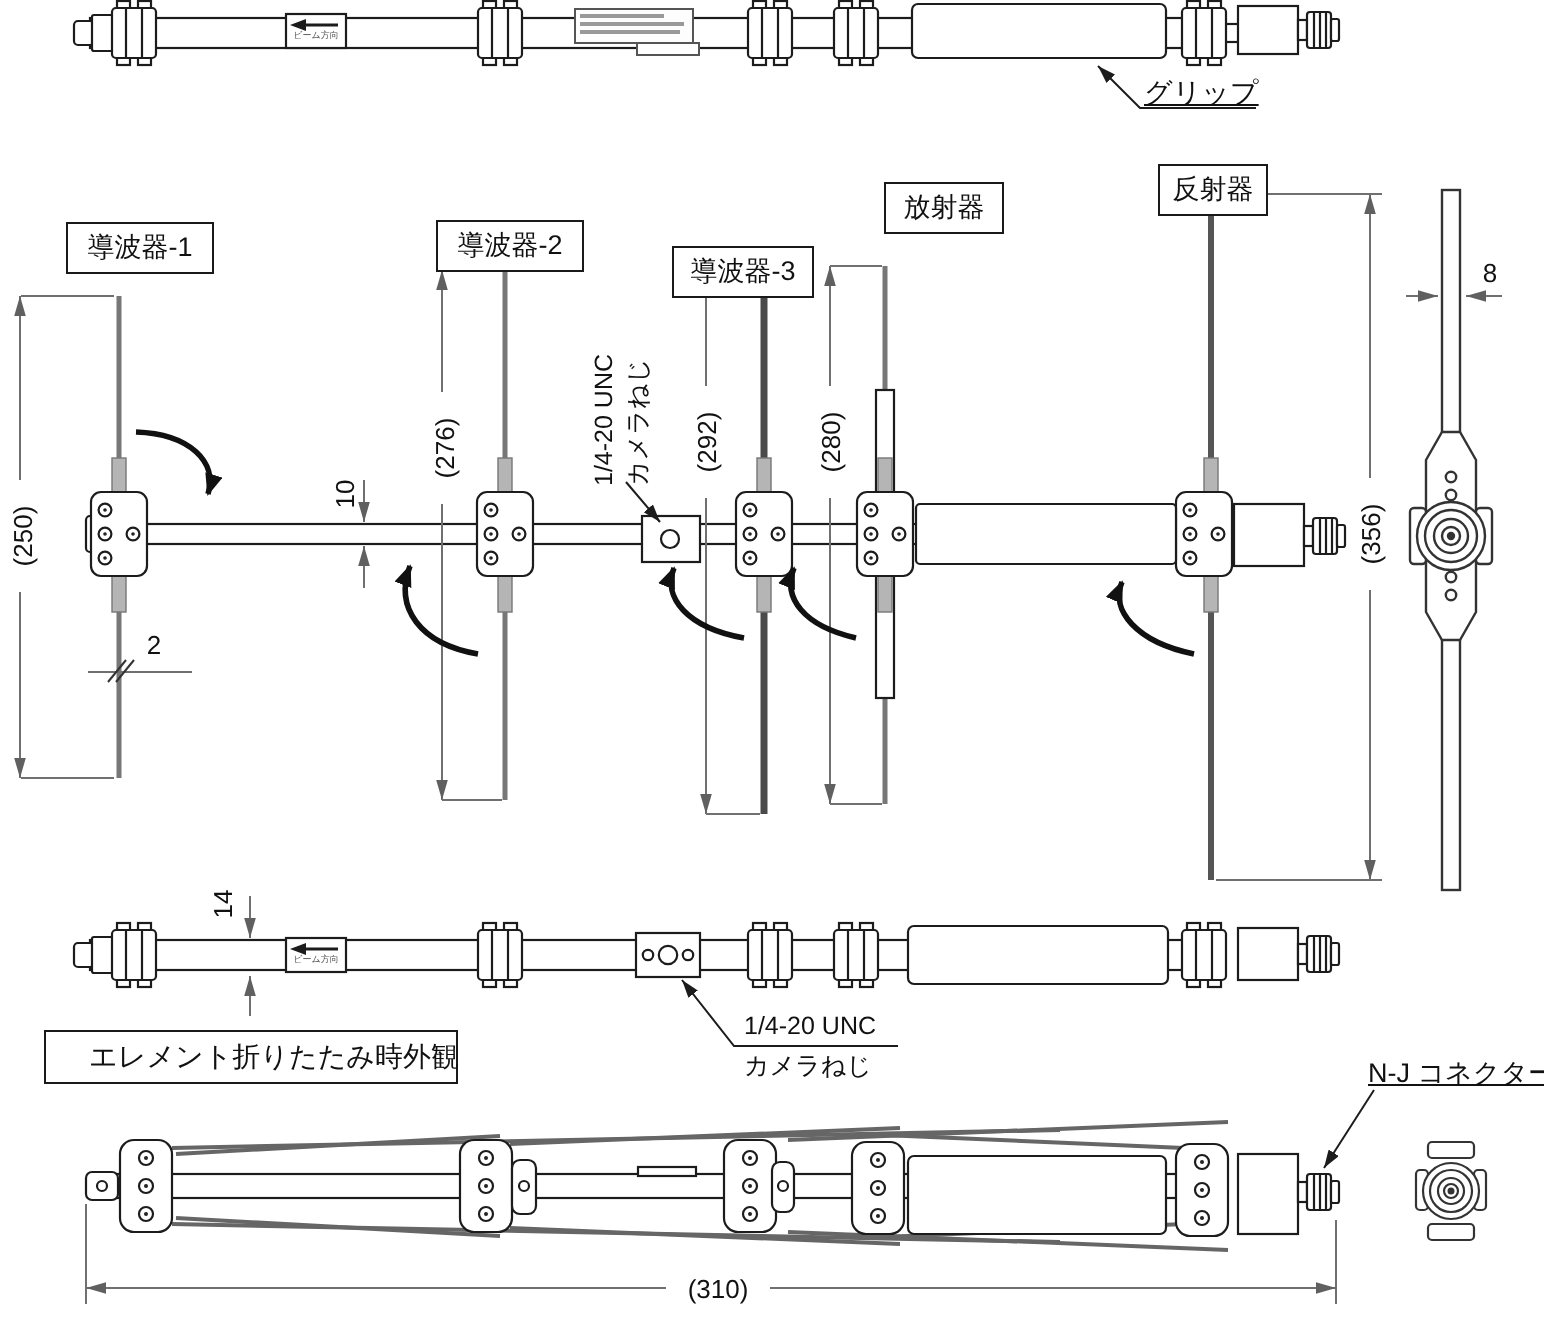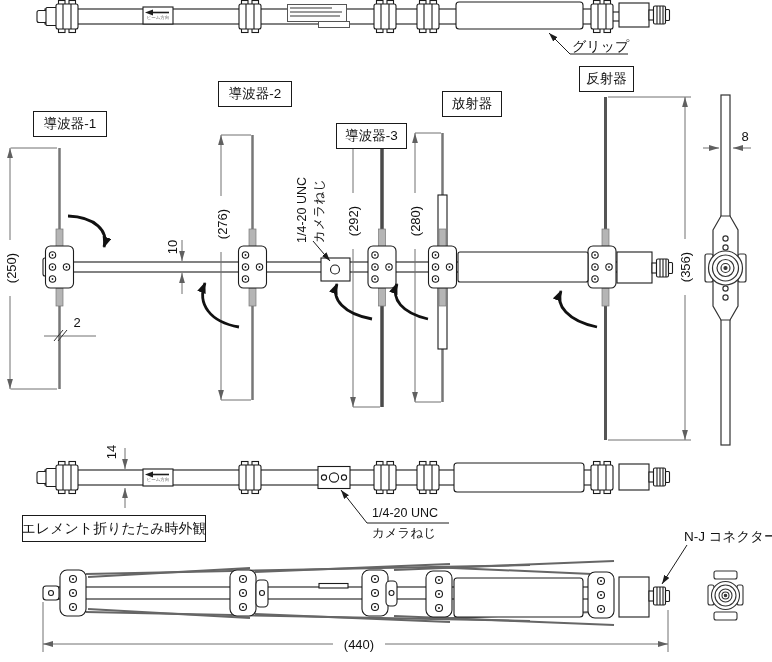--- a/index.html
+++ b/index.html
@@ -2,21 +2,21 @@
 <html><head>
 <meta charset="utf-8">
 <style>
   html,body{margin:0;padding:0;background:#fff;}
   .stage{position:relative;width:772px;height:662px;background:#fff;overflow:hidden;
          font-family:"Liberation Sans",sans-serif;color:#111;}
   .stage svg{position:absolute;left:0;top:0;}
   .boxlab{position:absolute;border:1.3px solid #1a1a1a;background:#fff;
           display:flex;align-items:center;justify-content:center;
           font-size:13.5px;white-space:nowrap;z-index:5;}
-  .plain{position:absolute;white-space:nowrap;z-index:5;}
+  .plain{position:absolute;white-space:nowrap;z-index:5;text-decoration:underline;}
   .dimtxt{position:absolute;display:flex;align-items:center;justify-content:center;
           font-size:13px;background:#fff;white-space:nowrap;z-index:4;padding:0 1px;}
   .rot{transform:rotate(-90deg);transform-origin:center;}
   .camvert{position:absolute;left:267px;top:180px;width:90px;height:36px;
            transform:rotate(-90deg);transform-origin:center;font-size:12.5px;
            line-height:17px;z-index:4;}
   .cambot{position:absolute;left:372px;width:80px;font-size:12.5px;z-index:4;}
   .beamtxt{position:absolute;width:28px;text-align:center;font-size:4.5px;
            color:#555;line-height:1;z-index:6;}
   .sticker{position:absolute;left:287px;top:4px;width:60px;height:18px;
@@ -268,46 +268,46 @@
   <g stroke="#111" stroke-width="2.8" fill="none">
     <path d="M68,216 C95,217 109,231 104,247" marker-end="url(#foldA)"></path>
     <path d="M239,327 C210,322 197,304 205,283" marker-end="url(#foldA)"></path>
     <path d="M372,319 C344,314 331,299 337,284" marker-end="url(#foldA)"></path>
     <path d="M428,319 C402,313 391,299 397,284" marker-end="url(#foldA)"></path>
     <path d="M597,327 C568,321 555,305 561,291" marker-end="url(#foldA)"></path>
   </g>
 </svg>
 
 <div class="boxlab" style="left:33px;top:111px;width:72px;height:24px;">導波器-1</div>
-<div class="boxlab" style="left:218px;top:81px;width:72px;height:24px;">導波器-2</div>
+<div class="boxlab" style="left:218px;top:110px;width:72px;height:24px;">導波器-2</div>
 <div class="boxlab" style="left:336px;top:91px;width:69px;height:24px;margin-top:32px;">導波器-3</div>
 <div class="boxlab" style="left:420px;top:91px;width:58px;height:24px;margin-left:22px;">放射器</div>
-<div class="boxlab" style="left:579px;top:66px;width:53px;height:24px;text-align:center;">反射器</div>
-<div class="boxlab" style="left:22px;top:515px;width:182px;height:25px;font-size:14px;">エレメント折りたたみ時外観</div>
+<div class="boxlab" style="left:579px;top:82px;width:53px;height:24px;text-align:center;">反射器</div>
+<div class="boxlab" style="left:22px;top:515px;width:182px;height:25px;font-size:14px;padding-left:23px;">エレメント折りたたみ時外観</div>
 
 <div class="plain" style="left:572px;top:38px;font-size:14px;">グリップ</div>
 <div class="plain" style="left:684px;top:528px;font-size:13.5px;">N-J コネクター</div>
 
 <div class="camvert">
   <div>1/4-20 UNC</div>
   <div>カメラねじ</div>
 </div>
 <div class="cambot" style="top:506px;">1/4-20 UNC</div>
 <div class="cambot" style="top:525px;">カメラねじ</div>
 
 <div class="dimtxt rot" style="left:-17px;top:260px;width:54px;height:16px;">(250)</div>
 <div class="dimtxt rot" style="left:194px;top:216px;width:54px;height:16px;">(276)</div>
 <div class="dimtxt rot" style="left:325px;top:213px;width:54px;height:16px;">(292)</div>
 <div class="dimtxt rot" style="left:387px;top:213px;width:54px;height:16px;">(280)</div>
 <div class="dimtxt rot" style="left:657px;top:259px;width:54px;height:16px;">(356)</div>
 <div class="dimtxt rot" style="left:160px;top:239px;width:22px;height:16px;background:transparent;">10</div>
 <div class="dimtxt rot" style="left:99px;top:444px;width:22px;height:16px;background:transparent;">14</div>
 <div class="dimtxt" style="left:68px;top:314px;width:16px;height:16px;background:transparent;">2</div>
 <div class="dimtxt" style="left:736px;top:128px;width:16px;height:16px;background:transparent;">8</div>
-<div class="dimtxt" style="left:333px;top:636px;width:50px;height:16px;">(440)</div>
+<div class="dimtxt" style="left:333px;top:636px;width:50px;height:16px;">(310)</div>
 
 <div class="beamtxt" style="left:144px;top:16px;">ビーム方向</div>
 <div class="beamtxt" style="left:144px;top:478px;">ビーム方向</div>
 
 <div class="sticker">
   <div class="bar" style="width:42px;"></div>
   <div class="bar" style="width:52px;"></div>
   <div class="bar" style="width:50px;"></div>
 </div>
 <div class="stickertab"></div>

